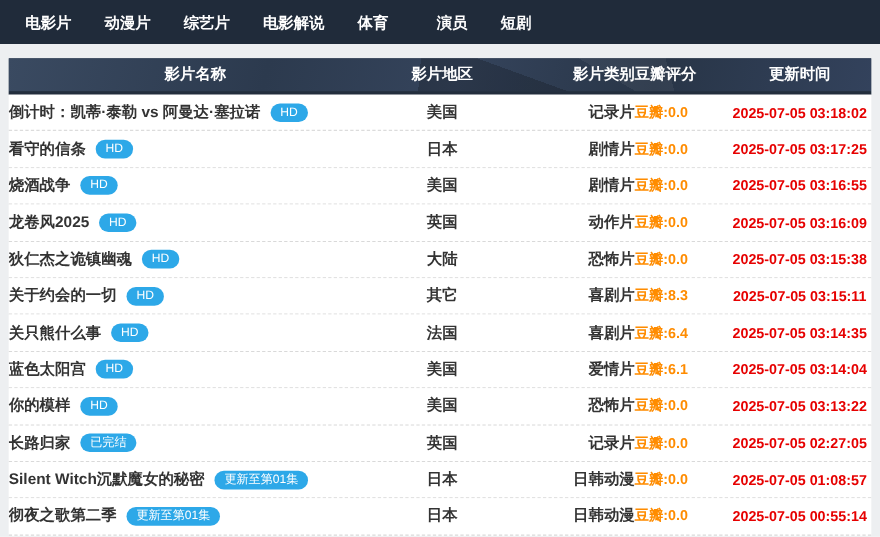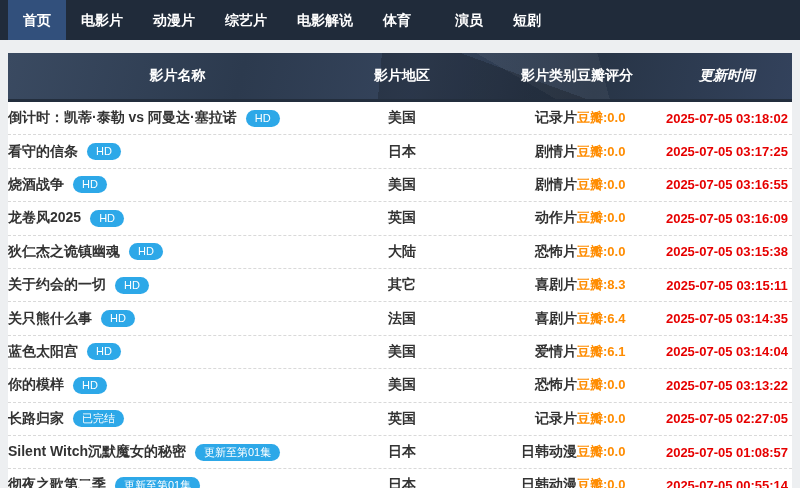--- a/index.html
+++ b/index.html
@@ -39,21 +39,21 @@
   }
   .nav-item.active{background:var(--nav-active);}
   .nav-item.push{margin-left:14px;}
   
   .container{
     margin:13px 8px 0 8px;
     background:#fff;
   }
   
   .list-header{
-    height:49px;
+    height:33px;
     display:flex;
     align-items:center;
     color:#fff;
     font-size:14px;
     font-weight:bold;
     background-color:var(--header-bg);
     background-image:
       conic-gradient(from 210deg at 22% 160%, rgba(255,255,255,.07) 0 55deg, transparent 55deg),
       conic-gradient(from 110deg at 48% -60%, rgba(0,0,0,.20) 0 75deg, transparent 75deg),
       conic-gradient(from 300deg at 78% 180%, rgba(255,255,255,.05) 0 45deg, transparent 45deg),
@@ -98,37 +98,36 @@
     border-radius:10px;
     white-space:nowrap;
   }
   .col-rating{color:var(--rating-orange);font-size:13px;font-weight:bold;}
   .col-time{color:var(--time-red);font-size:13px;font-weight:bold;}
 </style>
 </head>
 <body>
 
 <nav class="nav">
-    <a class="nav-item active">首页</a>
     <a class="nav-item">电影片</a>
     <a class="nav-item">动漫片</a>
     <a class="nav-item">综艺片</a>
     <a class="nav-item">电影解说</a>
     <a class="nav-item">体育</a>
     <a class="nav-item push">演员</a>
     <a class="nav-item">短剧</a>
   </nav>
 
 <div class="container">
   <div class="list-header">
     <div class="col-name">影片名称</div>
     <div class="col-region">影片地区</div>
     <div class="col-category">影片类别</div>
     <div class="col-rating" style="color:#fff;font-size:14px;">豆瓣评分</div>
-    <div class="col-time" style="color:#fff;font-size:14px;font-style:italic;">更新时间</div>
+    <div class="col-time" style="color:#fff;font-size:14px;">更新时间</div>
   </div>
   <div>
   <div class="movie-row">
     <div class="col-name">
       <span class="title-text">倒计时：凯蒂·泰勒 vs 阿曼达·塞拉诺</span>
       <span class="badge">HD</span>
     </div>
     <div class="col-region">美国</div>
     <div class="col-category">记录片</div>
     <div class="col-rating">豆瓣:0.0</div>

